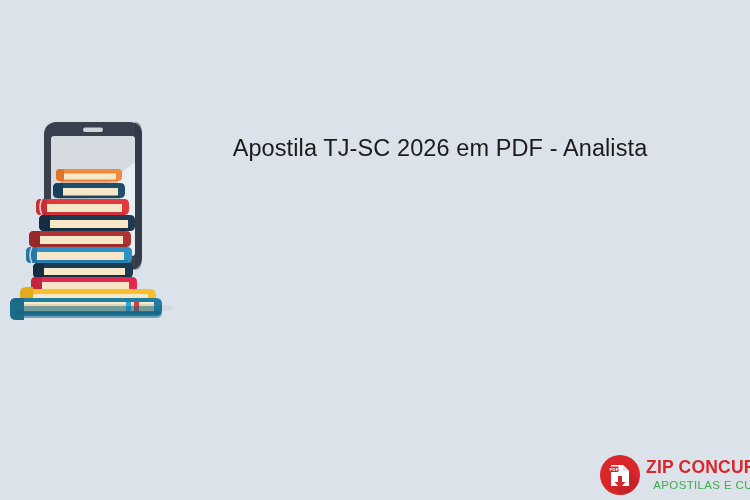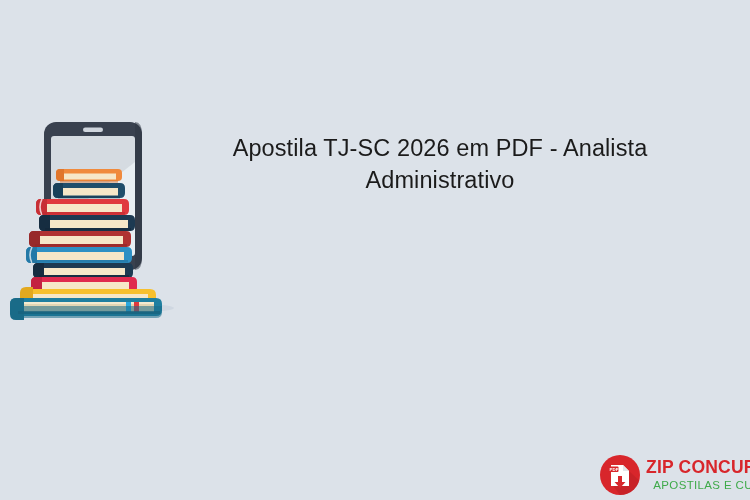--- a/index.html
+++ b/index.html
@@ -195,21 +195,20 @@
         <rect x="126" y="192" width="5" height="10" fill="#e0393e"></rect>
         <rect x="10" y="201" width="142" height="3" fill="#17566f" opacity="0.75"></rect>
         <path d="M2 196 h152 v6 q0 6 -6 6 H8 q-6 0 -6 -6 z" fill="#1a6b88" opacity="0.55"></path>
       </g>
 
     </svg>
   </div>
 
   <div class="title-block">
     <div class="title-text">Apostila TJ-SC 2026 em PDF - Analista</div>
-    <div class="title-text">Administrativo</div>
   </div>
 
   <div class="logo">
     <div class="logo-mark">
       <svg viewBox="0 0 44 44" xmlns="http://www.w3.org/2000/svg">
         <circle cx="22" cy="22" r="20" fill="#d8262b"></circle>
         <path d="M22 42 a20 20 0 0 0 19.2 -14.5 L31 18 L13 30 Z" fill="#b51f24" opacity="0.45"></path>
         <g>
           <path d="M13 12 h12 l6 6 v15 h-18 z" fill="#ffffff"></path>
           <path d="M25 12 l6 6 h-6 z" fill="#e3e6ea"></path>

